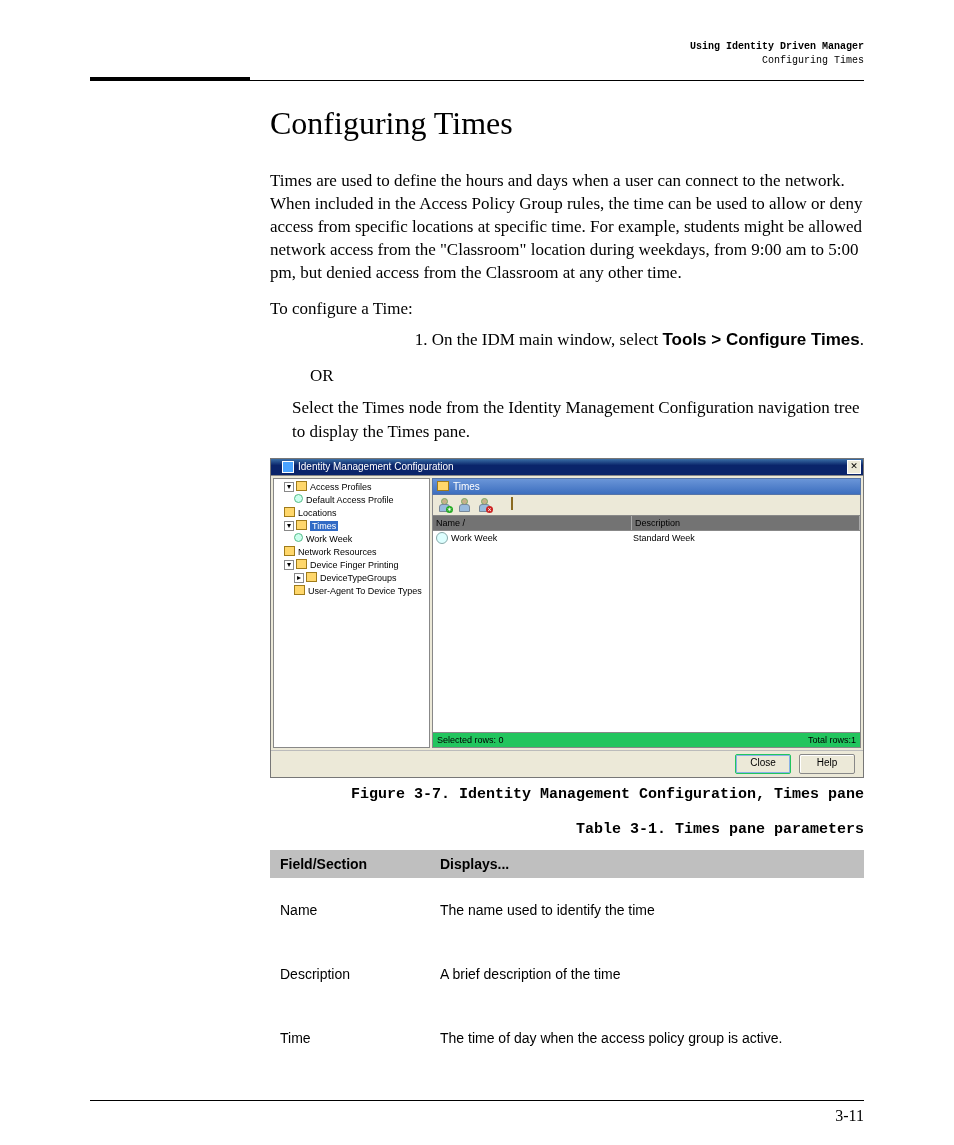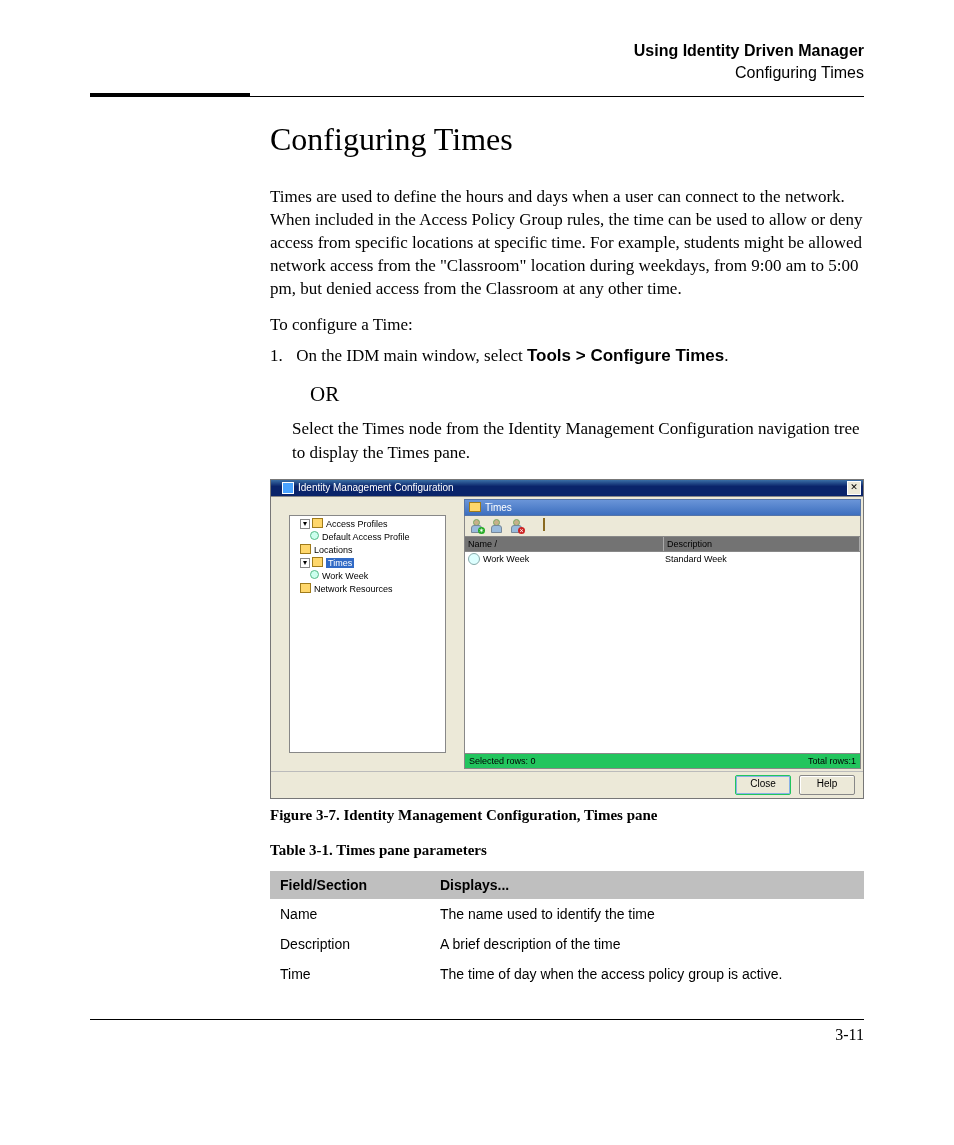--- a/index.html
+++ b/index.html
@@ -9,22 +9,22 @@
     font-family: "Times New Roman", Times, serif;
     color: #000;
     width: 954px;
   }
   .page {
     padding: 40px 90px 40px 90px;
     box-sizing: border-box;
   }
   .running-header {
     text-align: right;
-    font-family: Liberation Sans, sans-serif;
-    font-size: 16px;
+    font-family: Liberation Mono, monospace;
+    font-size: 10px;
     line-height: 1.35;
     margin-bottom: 10px;
   }
   .running-header .line1 { font-weight: bold; }
   .rule-short {
     border: none;
     border-top: 3px solid #000;
     width: 160px;
     margin: 0 0 0 0;
   }
@@ -54,57 +54,59 @@
   p.lead-bold {
     font-family: "Times New Roman", Times, serif;
     font-weight: normal;
     font-size: 17px;
     margin: 0 0 8px 0;
   }
   .step {
     font-size: 17px;
     line-height: 1.5;
     margin: 0 0 8px 0;
+    text-align: right;
   }
   .step .num { display:inline-block; width: 22px; }
   .step .sans-bold { font-family: Arial, Helvetica, sans-serif; font-weight: bold; }
   .indent-or {
     margin-left: 40px;
-    font-size: 21px;
+    font-size: 17px;
     margin-bottom: 10px;
     margin-top: 14px;
   }
   .indent-sub {
     margin-left: 22px;
     font-size: 17px;
     line-height: 1.4;
     margin-bottom: 14px;
   }
   .figure-caption, .table-caption {
-    font-family: Liberation Serif, serif;
+    font-family: Liberation Mono, monospace;
     font-weight: bold;
     font-size: 15px;
     margin: 8px 0 12px 0;
+    text-align: right;
   }
   .table-caption { margin-top: 18px; }
   
   table.param {
     width: 100%;
     border-collapse: collapse;
     font-family: Arial, Helvetica, sans-serif;
     font-size: 14px;
   }
   table.param thead th {
     background: #bfbfbf;
     text-align: left;
     font-weight: bold;
     padding: 6px 10px;
   }
   table.param tbody td {
-    padding: 7px 10px;
+    padding: 24px 10px;
     vertical-align: top;
   }
   table.param tbody td:first-child { width: 140px; }
   .footer-rule {
     border: none;
     border-top: 1px solid #000;
     margin: 30px 0 6px 0;
   }
   .page-num {
     text-align: right;
@@ -143,21 +145,21 @@
     color:#000; font-size:9px; line-height:10px; text-align:center; margin-top:1px;
   }
   .ss-body {
     flex:1; display:flex; min-height:0;
     border-top:1px solid #888;
   }
   .ss-tree {
     width: 155px;
     background:#fff;
     border:1px solid #888;
-    margin:18px;
+    margin:2px;
     overflow:hidden;
     font-size:9px;
     padding:2px 0 0 0;
   }
   .ss-tree ul { list-style:none; margin:0; padding:0 0 0 10px; }
   .ss-tree li { white-space:nowrap; line-height:13px; }
   .ss-tree .folder::before {
     content:""; display:inline-block; width:9px; height:8px;
     background:#ffd76b; border:1px solid #a07b1a; margin-right:3px; vertical-align:-1px;
   }
@@ -269,20 +271,26 @@
                 <li><span class="node-icon"></span><span>Default Access Profile</span></li>
               </ul>
             </li>
             <li><span class="folder"></span><span>Locations</span></li>
             <li><span class="exp">▾</span><span class="folder"></span><span class="sel">Times</span>
               <ul>
                 <li><span class="node-icon"></span><span>Work Week</span></li>
               </ul>
             </li>
             <li><span class="folder"></span><span>Network Resources</span></li>
+            <li><span class="exp">▾</span><span class="folder"></span><span>Device Finger Printing</span>
+              <ul>
+                <li><span class="exp">▸</span><span class="folder"></span><span>DeviceTypeGroups</span></li>
+                <li><span class="folder"></span><span>User-Agent To Device Types</span></li>
+              </ul>
+            </li>
           </ul>
         </div>
         <div class="ss-right">
           <div class="ss-pane-title">
             <span class="folder-ic"></span>
             <span>Times</span>
           </div>
           <div class="ss-toolbar">
             <span class="tb-icon">
               <span class="tb-person-head"></span>

